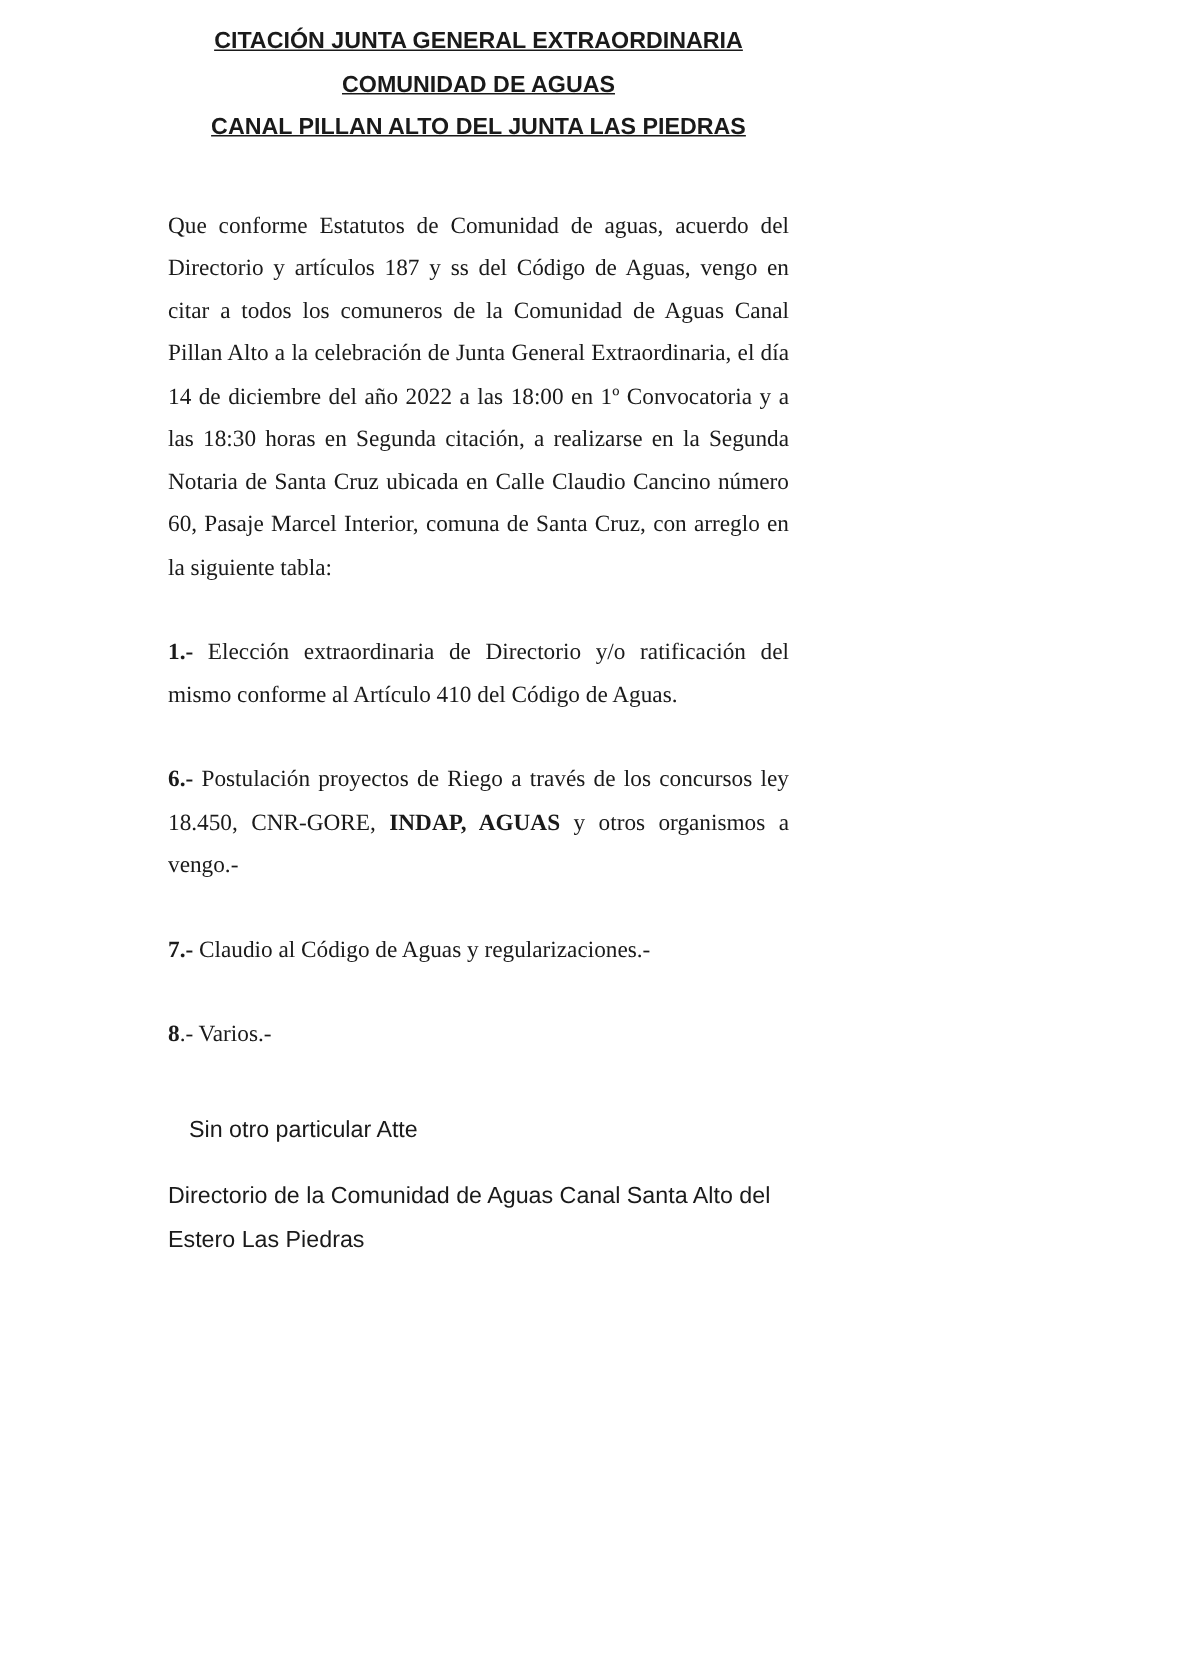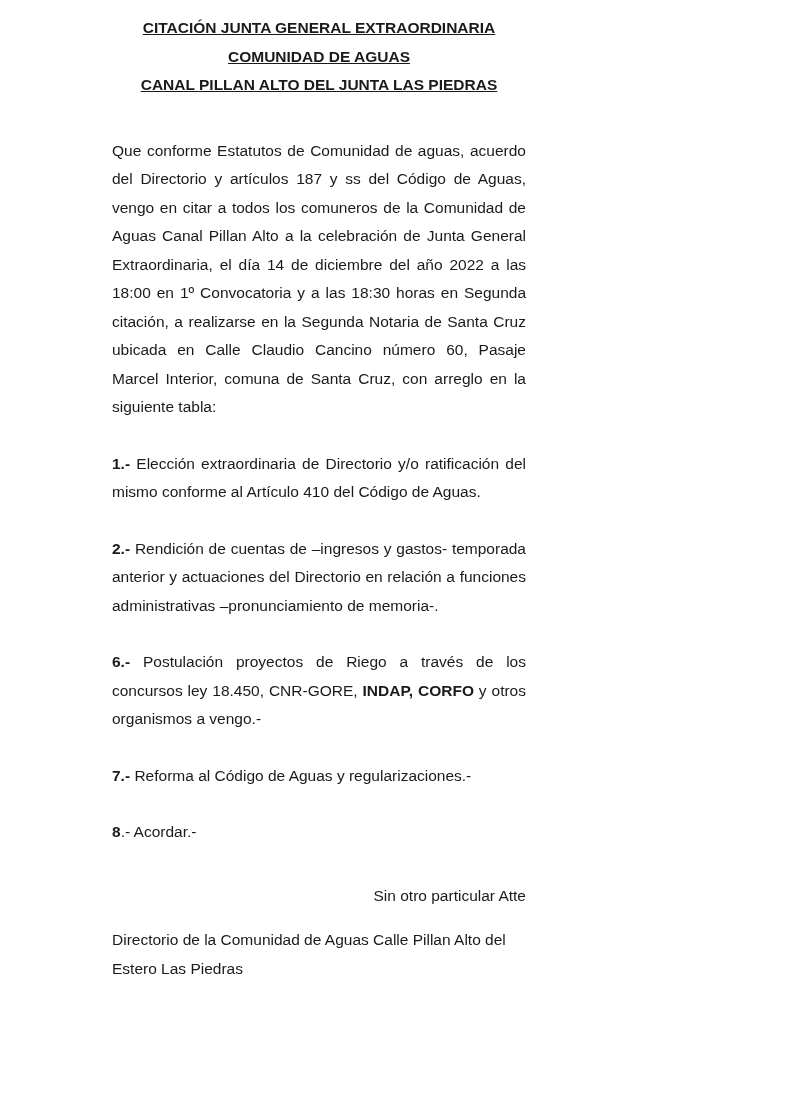--- a/index.html
+++ b/index.html
@@ -26,55 +26,55 @@
     font-weight: bold;
     text-align: center;
     line-height: 28.5px;
   }
   .title-line {
     text-decoration: underline;
   }
   .para {
     margin: 0 0 28px 0;
     text-align: justify;
+    font-family: Liberation Serif, serif;
   }
   .item-number {
     font-weight: bold;
   }
   .bold-inline {
     font-weight: bold;
   }
   .closing-1 {
-    margin: 35px 0 16px 4px;
-    text-align: right;
+    margin: 35px 0 16px 14px;
+    text-align: left;
   }
   .closing-2 {
     margin: 0;
     text-align: left;
   }
 </style>
 </head>
 <body>
 
 <div class="page">
 
   <h1 class="title"><span class="title-line">CITACIÓN JUNTA GENERAL EXTRAORDINARIA COMUNIDAD DE AGUAS</span><br><span class="title-line">CANAL PILLAN ALTO DEL JUNTA LAS PIEDRAS</span></h1>
 
   <p class="para">Que conforme Estatutos de Comunidad de aguas, acuerdo del Directorio y artículos 187 y ss del Código de Aguas, vengo en citar a todos los comuneros de la Comunidad de Aguas Canal Pillan Alto a la celebración de Junta General Extraordinaria, el día 14 de diciembre del año 2022 a las 18:00 en 1º Convocatoria y a las 18:30 horas en Segunda citación, a realizarse en la Segunda Notaria de Santa Cruz ubicada en Calle Claudio Cancino número 60, Pasaje Marcel Interior, comuna de Santa Cruz, con arreglo en la siguiente tabla:</p>
 
   <p class="para"><span class="item-number">1.-</span><span> Elección extraordinaria de Directorio y/o ratificación del mismo conforme al Artículo 410 del Código de Aguas.</span></p>
 
-  <p class="para"><span class="item-number">2.-</span><span> Rendición de cuentas de –ingresos y gastos- temporada anterior y actuaciones del Directorio en relación a funciones administrativas –pronunciamiento de memoria-.</span></p>
 
 
 
 
-  <p class="para"><span class="item-number">6.-</span><span> Postulación proyectos de Riego a través de los concursos ley 18.450, CNR-GORE, </span><span class="bold-inline">INDAP, CORFO</span><span> y otros organismos a vengo.-</span></p>
+  <p class="para"><span class="item-number">6.-</span><span> Postulación proyectos de Riego a través de los concursos ley 18.450, CNR-GORE, </span><span class="bold-inline">INDAP, AGUAS</span><span> y otros organismos a vengo.-</span></p>
 
-  <p class="para"><span class="item-number">7.-</span><span> Reforma al Código de Aguas y regularizaciones.-</span></p>
+  <p class="para"><span class="item-number">7.-</span><span> Claudio al Código de Aguas y regularizaciones.-</span></p>
 
-  <p class="para"><span class="item-number">8</span><span>.- Acordar.-</span></p>
+  <p class="para"><span class="item-number">8</span><span>.- Varios.-</span></p>
 
   <p class="closing-1">Sin otro particular Atte</p>
 
-  <p class="closing-2">Directorio de la Comunidad de Aguas Calle Pillan Alto del Estero Las Piedras</p>
+  <p class="closing-2">Directorio de la Comunidad de Aguas Canal Santa Alto del Estero Las Piedras</p>
 
 </div>
 
 </body></html>

